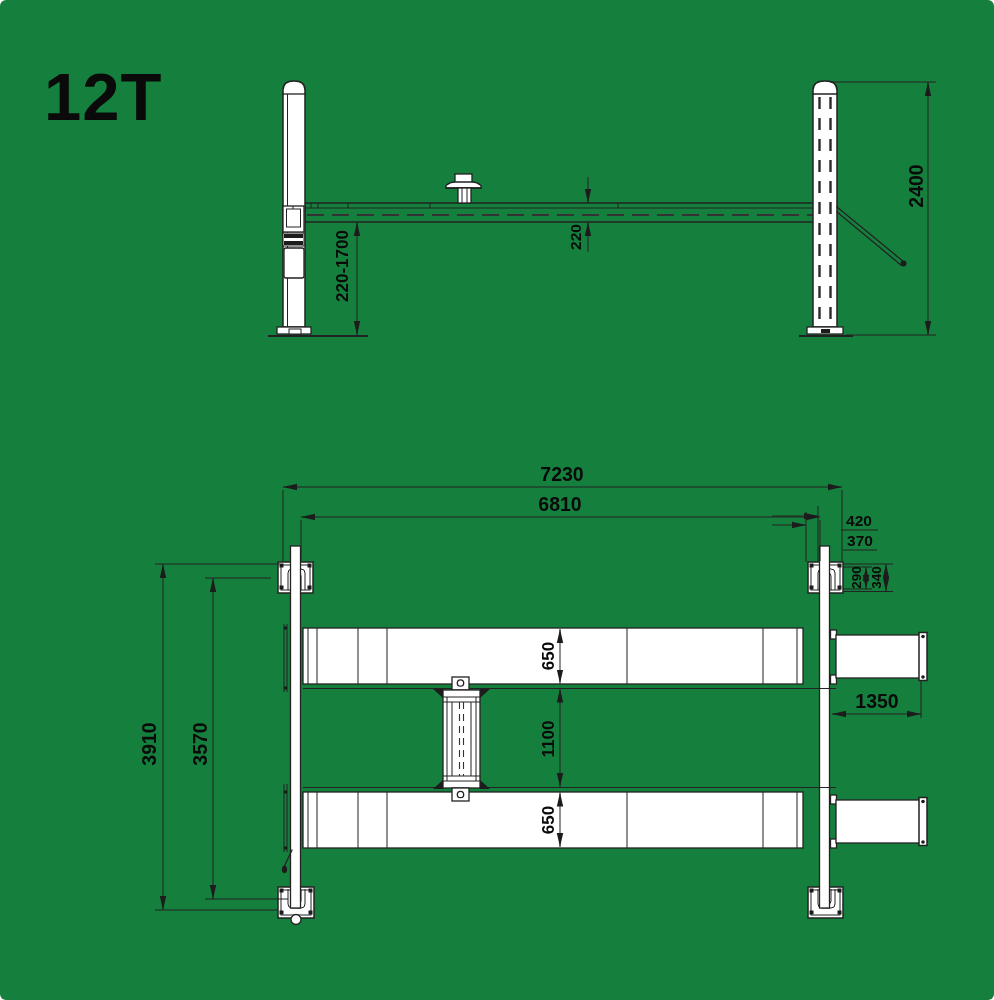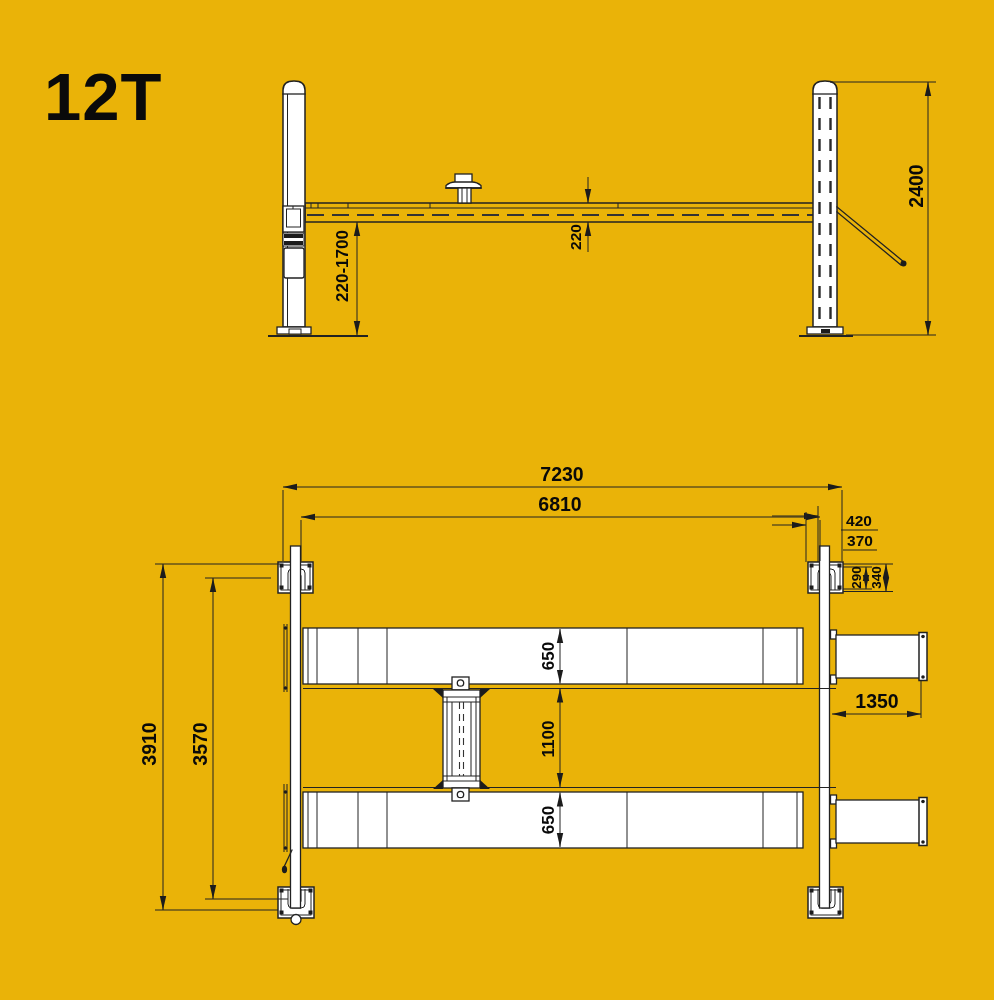--- a/index.html
+++ b/index.html
@@ -1,17 +1,17 @@
 <!DOCTYPE html>
 <html><head>
 <meta charset="utf-8">
 <style>
   html,body{margin:0;padding:0;background:#fff;}
-  .stage{position:relative;width:994px;height:1000px;background:#eab308;overflow:hidden;
-         font-family:"Liberation Sans",sans-serif;}
+  .stage{position:relative;width:994px;height:1000px;background:#15803d;overflow:hidden;
+         font-family:"Liberation Sans",sans-serif;border-radius:6px;}
   svg{display:block}
   .ln{stroke:#222;stroke-width:1.3;fill:none;stroke-linecap:square}
   .lnf{stroke:#222;stroke-width:1.3;fill:#fff}
   .lnf2{stroke:#222;stroke-width:1.5;fill:#fff}
   .thin{stroke:#222;stroke-width:1;fill:none}
   .dim{stroke:#222;stroke-width:1;fill:none}
   .ext{stroke:#222;stroke-width:1;fill:none}
   .dark{fill:#1c1c1c;stroke:none}
   .dash-mid{stroke:#333;stroke-width:2;fill:none;stroke-dasharray:17 8}
   .dash-col{stroke:#2a2a2a;stroke-width:2.4;fill:none;stroke-dasharray:12 9}

